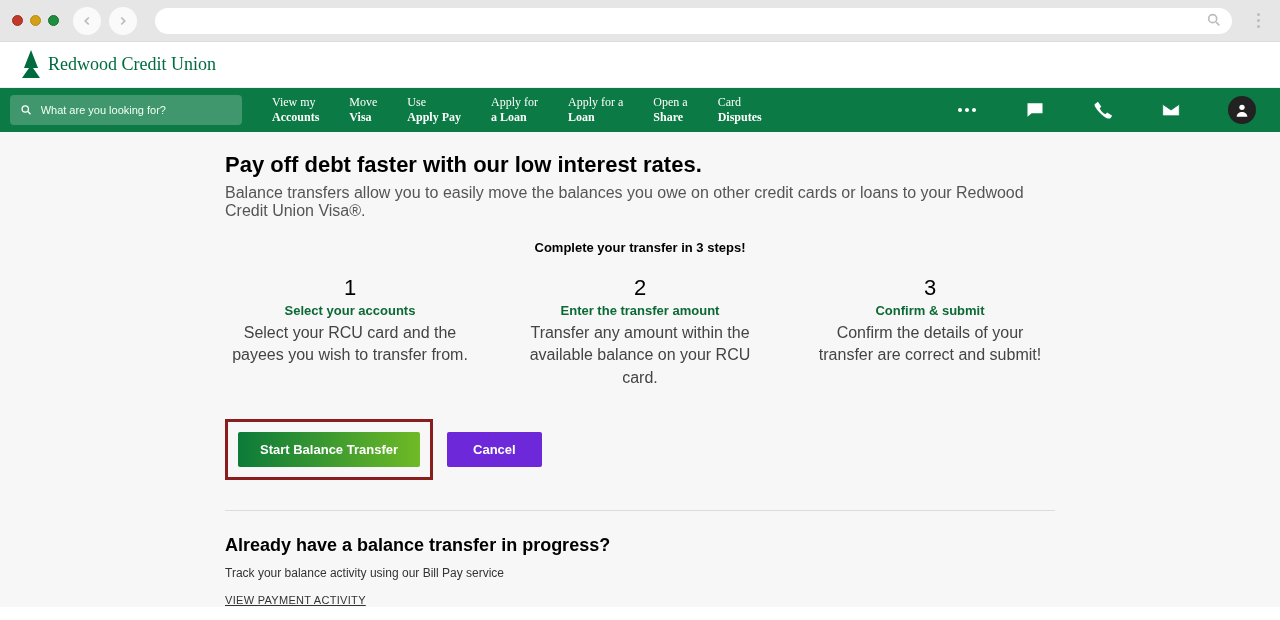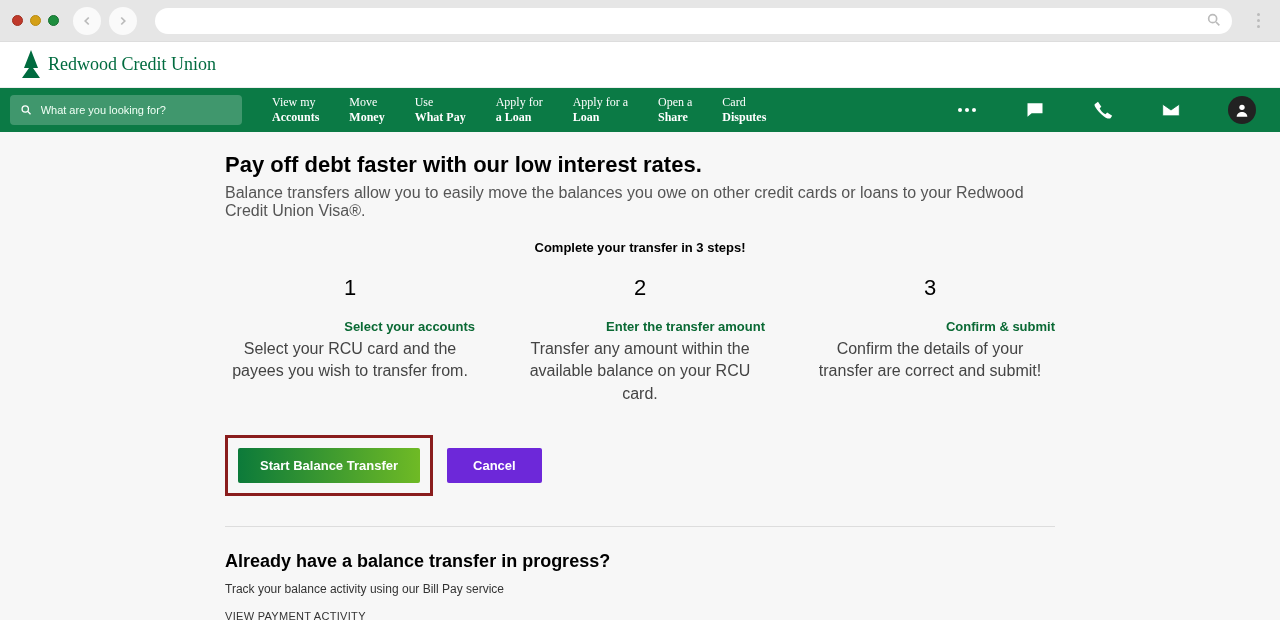--- a/index.html
+++ b/index.html
@@ -40,21 +40,21 @@
 
   
   .page-wrap { background:#f7f7f7; padding-top:20px; padding-bottom: 0; }
   .content { width: 830px; margin: 0 auto; background:#f7f7f7; }
   h1.title { font-size:22px; font-weight:700; margin-bottom:6px; color:#000;}
   .subtitle { font-size:16px; color:#555; margin-bottom:20px; }
   .steps-heading { text-align:center; font-weight:700; font-size:13px; margin-bottom:20px; color:#000;}
   .steps { display:flex; gap:40px; justify-content:space-between; margin-bottom:30px; }
   .step { text-align:center; flex:1; }
   .step .num { font-size:22px; font-weight:400; color:#000; }
-  .step .name { color:#0a6934; font-weight:700; font-size:13px; margin:18px 0 4px;text-align:right; }
+  .step .name { color:#0a6934; font-weight:700; font-size:13px; margin:2px 0 4px; }
   .step .desc { font-size:16px; color:#444; line-height:1.4; padding: 0 6px;}
 
   .cta-wrap { display:flex; flex-direction:row; align-items:center; gap:14px; margin-bottom:30px;}
   .highlight-box { border:3px solid #8a1d1d; padding:10px; display:inline-block; }
   .btn-start { background: linear-gradient(90deg, #0c7a3a, #6fba25); color:#fff; border:none; padding:10px 22px; font-weight:700; font-size:13px; cursor:pointer; border-radius:2px;}
   .btn-cancel { background:#6d28d9; color:#fff; border:none; padding:10px 26px; font-weight:700; font-size:13px; cursor:pointer; border-radius:2px;}
 
   hr.sep { border:none; border-top:1px solid #ddd; margin: 10px 0 24px; }
 
   .progress-h { font-size:18px; margin-bottom:10px; color:#000;}
@@ -112,25 +112,25 @@
       </svg>
     <input type="text" placeholder="What are you looking for?" style="">
   </div>
   <div class="nav-items">
     <div class="nav-item">
         <span class="l1">View my</span>
         <span class="l2">Accounts</span>
       </div>
     <div class="nav-item">
         <span class="l1">Move</span>
-        <span class="l2">Money</span>
+        <span class="l2">Visa</span>
       </div>
     <div class="nav-item">
         <span class="l1">Use</span>
-        <span class="l2">What Pay</span>
+        <span class="l2">Apply Pay</span>
       </div>
     <div class="nav-item">
         <span class="l1">Apply for</span>
         <span class="l2">a Loan</span>
       </div>
     <div class="nav-item">
         <span class="l1">Apply for a</span>
         <span class="l2">Loan</span>
       </div>
     <div class="nav-item">

